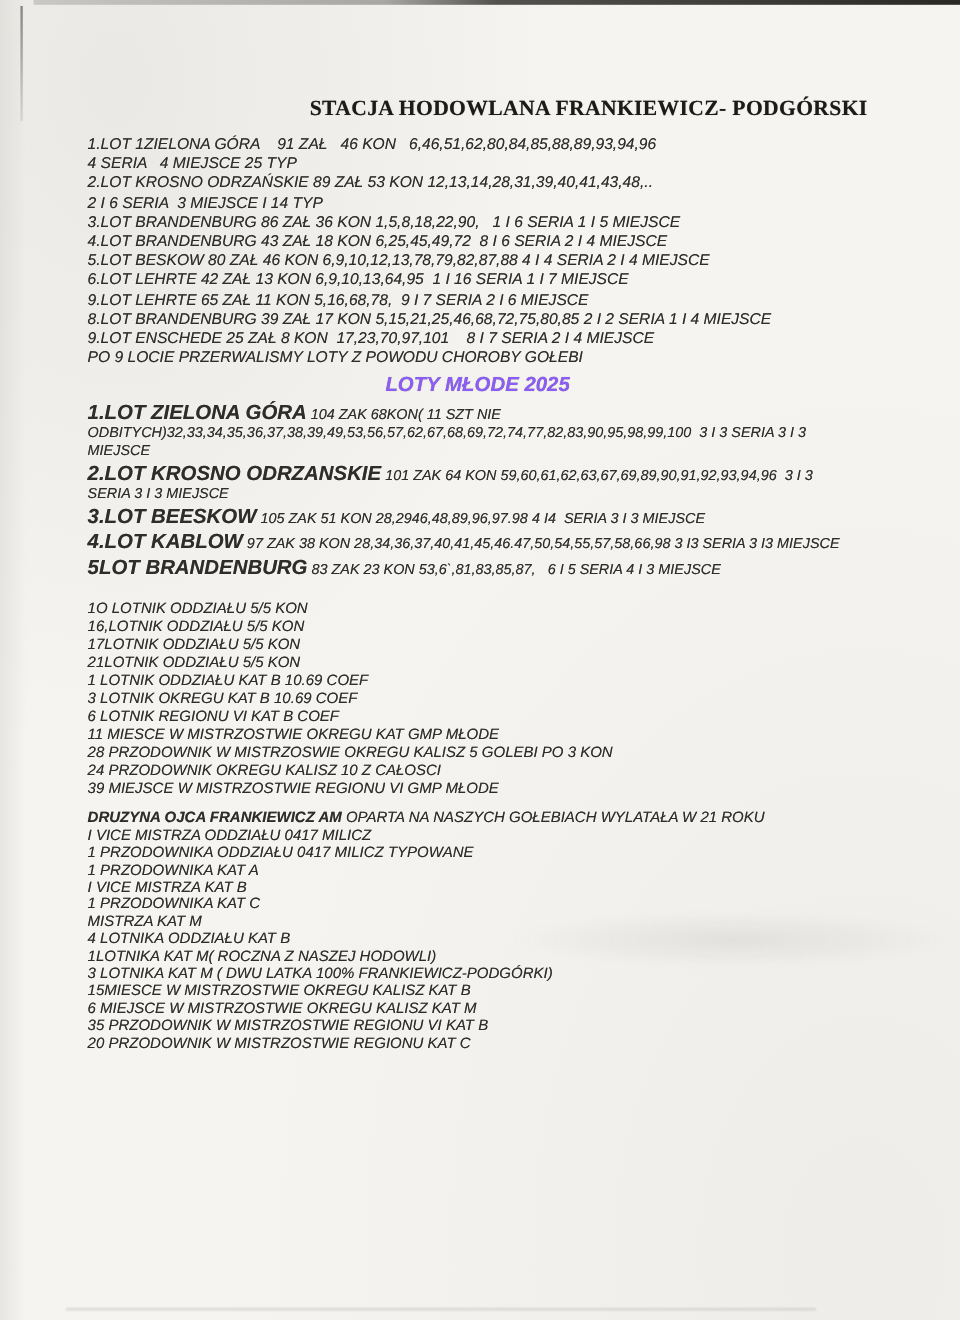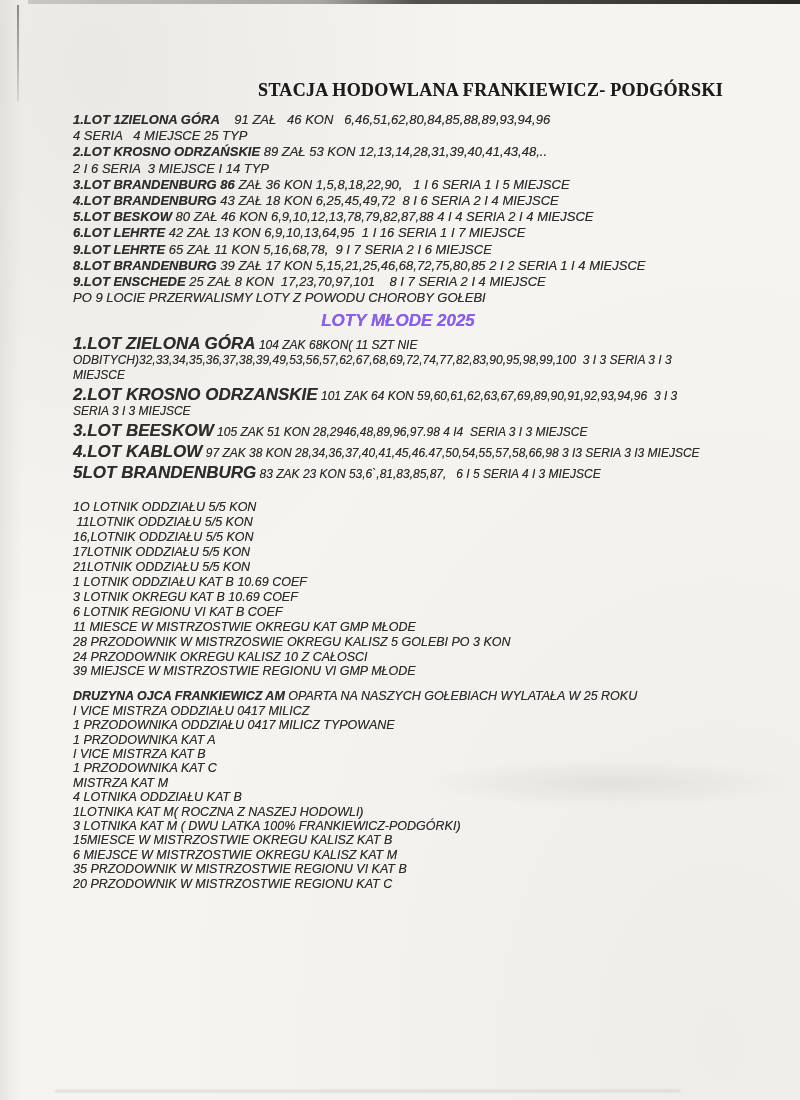--- a/index.html
+++ b/index.html
@@ -53,21 +53,21 @@
     text-shadow: 0 0 .6px rgba(20,20,20,.55);
   }
   .stare-block { margin-top: 11px; }
   .stare-line {
     font-style: italic;
     font-size: 13px;
     line-height: 16.2px;
     white-space: pre-wrap;
     text-shadow: 0 0 .5px rgba(45,43,41,.6);
   }
-  .stare-line .lot-name { font-weight: bold; }
+  .stare-line .lot-name { font-weight: normal; }
   .mlode-heading {
     width: 650px;
     margin-top: 5px;
     text-align: center;
     font-style: italic;
     font-weight: bold;
     font-size: 17px;
     line-height: 20px;
     color: #8b5cf6;
     text-shadow: 0 0 .6px rgba(30,30,30,.55);
@@ -141,35 +141,34 @@
 MIEJSCE</span></p>
       <p class="mlode-lot"><span class="mlode-name">2.LOT KROSNO ODRZANSKIE</span><span class="mlode-rest"> 101 ZAK 64 KON 59,60,61,62,63,67,69,89,90,91,92,93,94,96  3 I 3
 SERIA 3 I 3 MIEJSCE</span></p>
       <p class="mlode-lot"><span class="mlode-name">3.LOT BEESKOW</span><span class="mlode-rest"> 105 ZAK 51 KON 28,2946,48,89,96,97.98 4 I4  SERIA 3 I 3 MIEJSCE</span></p>
       <p class="mlode-lot"><span class="mlode-name">4.LOT KABLOW</span><span class="mlode-rest"> 97 ZAK 38 KON 28,34,36,37,40,41,45,46.47,50,54,55,57,58,66,98 3 I3 SERIA 3 I3 MIEJSCE</span></p>
       <p class="mlode-lot"><span class="mlode-name">5LOT BRANDENBURG</span><span class="mlode-rest"> 83 ZAK 23 KON 53,6`,81,83,85,87,   6 I 5 SERIA 4 I 3 MIEJSCE</span></p>
     </div>
 
   <div class="achievements" id="achievements">
       <p class="achievement-line">1O LOTNIK ODDZIAŁU 5/5 KON</p>
-      <p class="achievement-line"> 11LOTNIK ODDZIAŁU 5/5 KON</p>
       <p class="achievement-line">16,LOTNIK ODDZIAŁU 5/5 KON</p>
       <p class="achievement-line">17LOTNIK ODDZIAŁU 5/5 KON</p>
       <p class="achievement-line">21LOTNIK ODDZIAŁU 5/5 KON</p>
       <p class="achievement-line">1 LOTNIK ODDZIAŁU KAT B 10.69 COEF</p>
       <p class="achievement-line">3 LOTNIK OKREGU KAT B 10.69 COEF</p>
       <p class="achievement-line">6 LOTNIK REGIONU VI KAT B COEF</p>
       <p class="achievement-line">11 MIESCE W MISTRZOSTWIE OKREGU KAT GMP MŁODE</p>
       <p class="achievement-line">28 PRZODOWNIK W MISTRZOSWIE OKREGU KALISZ 5 GOLEBI PO 3 KON</p>
       <p class="achievement-line">24 PRZODOWNIK OKREGU KALISZ 10 Z CAŁOSCI</p>
       <p class="achievement-line">39 MIEJSCE W MISTRZOSTWIE REGIONU VI GMP MŁODE</p>
     </div>
 
   <div class="druzyna" id="druzyna">
-      <p class="druzyna-line"><span class="druzyna-name">DRUZYNA OJCA FRANKIEWICZ AM</span><span class="druzyna-rest"> OPARTA NA NASZYCH GOŁEBIACH WYLATAŁA W 25 ROKU</span></p>
+      <p class="druzyna-line"><span class="druzyna-name">DRUZYNA OJCA FRANKIEWICZ AM</span><span class="druzyna-rest"> OPARTA NA NASZYCH GOŁEBIACH WYLATAŁA W 21 ROKU</span></p>
       <p class="druzyna-line">I VICE MISTRZA ODDZIAŁU 0417 MILICZ</p>
       <p class="druzyna-line">1 PRZODOWNIKA ODDZIAŁU 0417 MILICZ TYPOWANE</p>
       <p class="druzyna-line">1 PRZODOWNIKA KAT A</p>
       <p class="druzyna-line">I VICE MISTRZA KAT B</p>
       <p class="druzyna-line">1 PRZODOWNIKA KAT C</p>
       <p class="druzyna-line">MISTRZA KAT M</p>
       <p class="druzyna-line">4 LOTNIKA ODDZIAŁU KAT B</p>
       <p class="druzyna-line">1LOTNIKA KAT M( ROCZNA Z NASZEJ HODOWLI)</p>
       <p class="druzyna-line">3 LOTNIKA KAT M ( DWU LATKA 100% FRANKIEWICZ-PODGÓRKI)</p>
       <p class="druzyna-line">15MIESCE W MISTRZOSTWIE OKREGU KALISZ KAT B</p>

